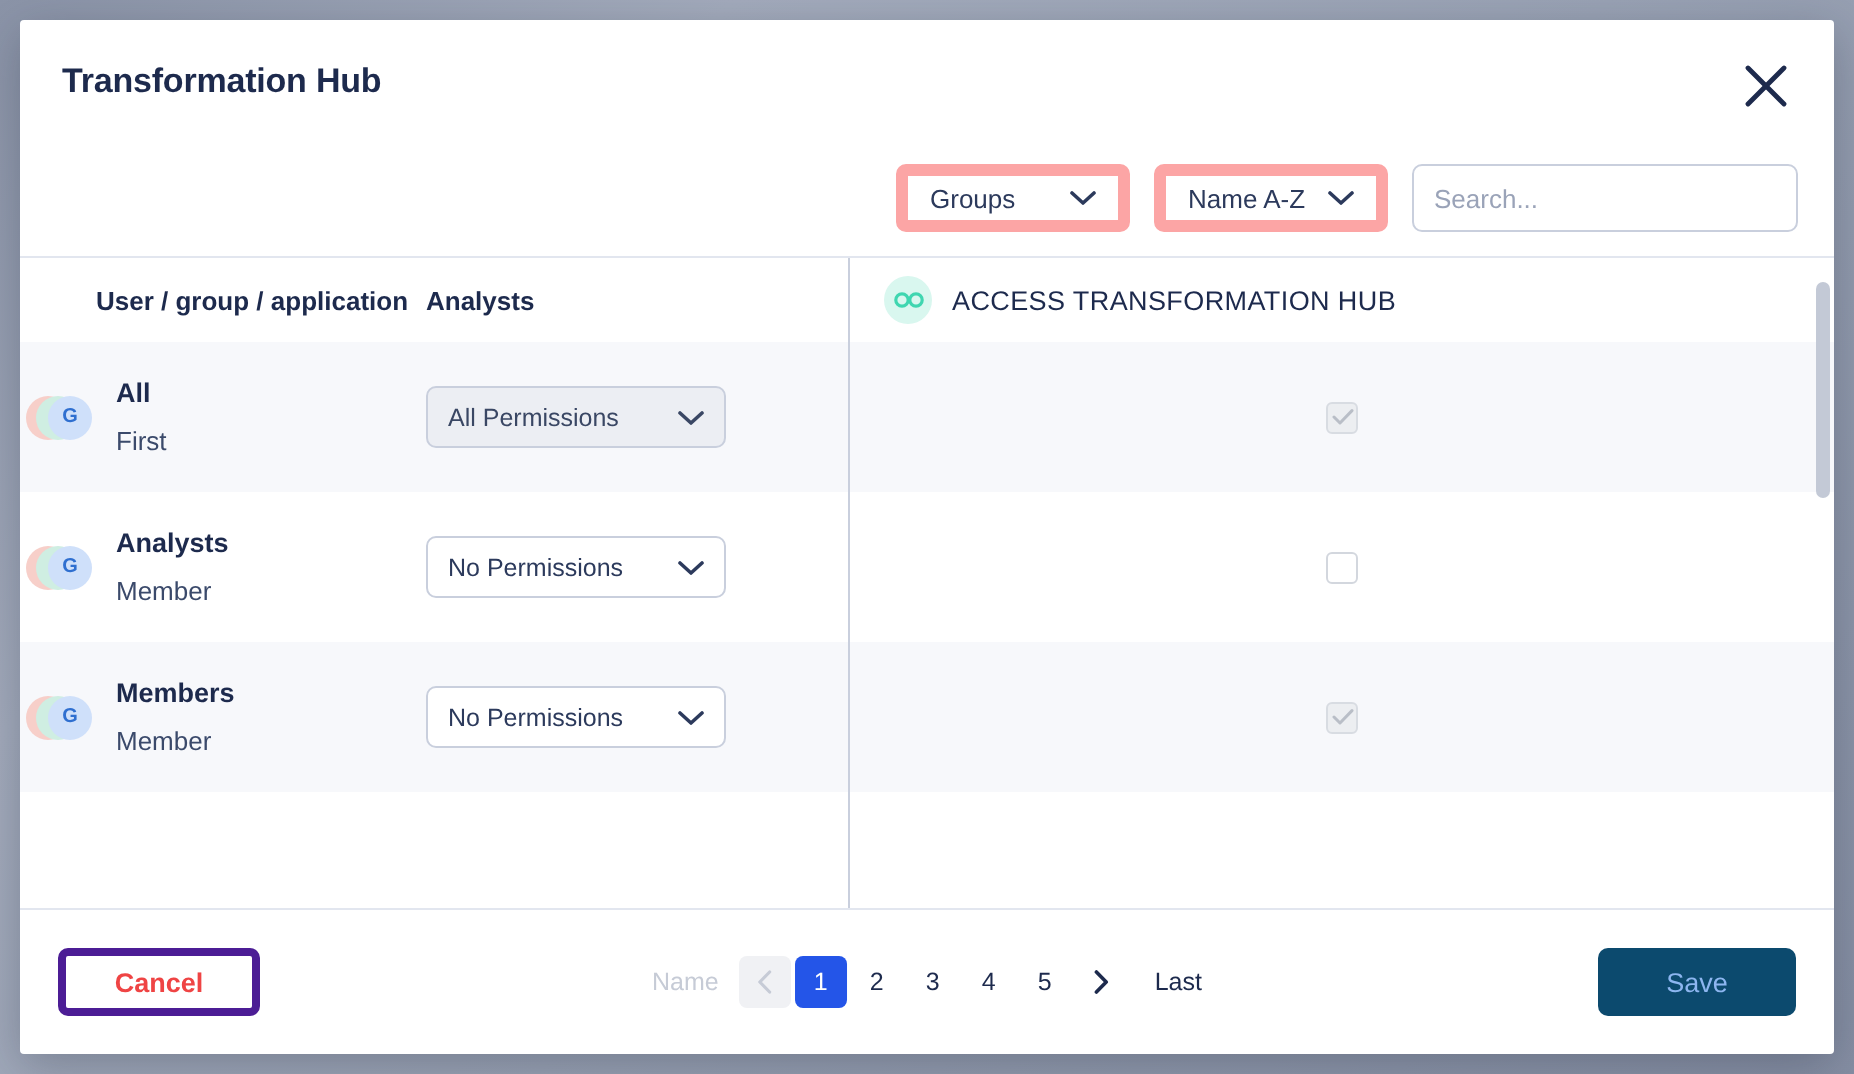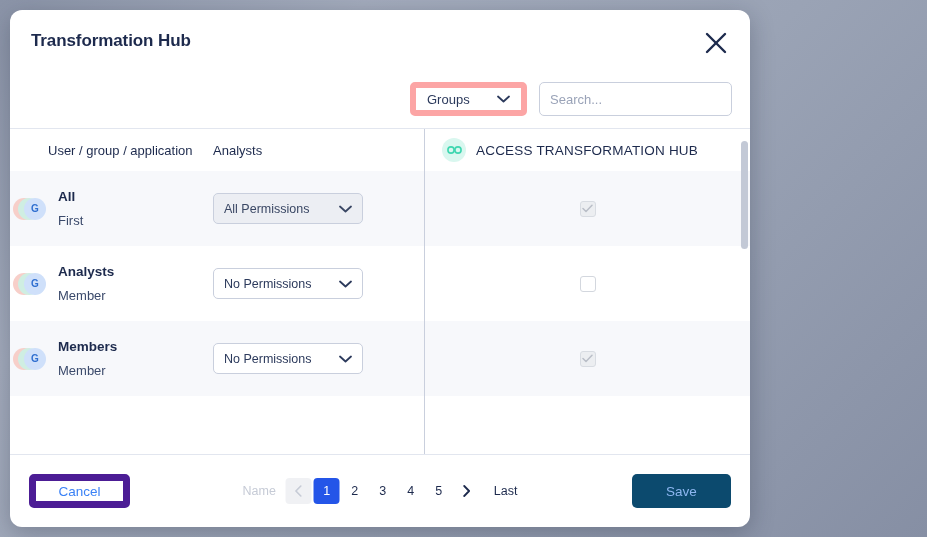--- a/index.html
+++ b/index.html
@@ -14,24 +14,24 @@
     font-family: "Liberation Sans", sans-serif;
     background: linear-gradient(135deg, #8b94a8 0%, #a4acbd 25%, #9aa3b5 55%, #868fa4 100%);
     position: relative;
   }
 
   
   .modal {
     position: absolute;
     left: 10px;
     top: 10px;
-    width: 740px;
+    width: 907px;
     height: 517px;
     background: #ffffff;
-    border-radius: 12px;
+    border-radius: 2px;
     box-shadow: 0 6px 24px rgba(20,28,48,0.28);
     overflow: hidden;
     display: flex;
     flex-direction: column;
   }
 
   
   .modal-header {
     position: relative;
     height: 60px;
@@ -135,21 +135,21 @@
     overflow: hidden;
   }
 
   
   .col-header {
     height: 42px;
     flex: 0 0 42px;
     display: flex;
     align-items: center;
     font-size: 13px;
-    font-weight: normal;
+    font-weight: bold;
     color: #1d2a4d;
     background: #ffffff;
   }
   .col-header .c1 { width: 203px; padding-left: 38px; }
   .col-header .c2 { flex: 1; }
 
   .right-header {
     height: 42px;
     flex: 0 0 42px;
     display: flex;
@@ -308,27 +308,28 @@
     flex: 0 0 73px;
     border-top: 1px solid #e2e6ef;
     display: flex;
     align-items: center;
     position: relative;
     padding: 0 19px;
   }
   .btn-cancel {
     width: 101px;
     height: 34px;
-    border: 7px solid #4c1d95;
+    border: 4px solid #4c1d95;
     border-radius: 5px;
     background: #ffffff;
     font-size: 13.5px;
-    color: #3b82f6;
+    color: #ef4444;
     font-family: "Liberation Sans", sans-serif;
     cursor: pointer;
+    font-weight: bold;
   }
   .btn-save {
     position: absolute;
     right: 19px;
     width: 99px;
     height: 34px;
     border: none;
     border-radius: 5px;
     background: #0c4a6e;
     color: #8db6f0;
@@ -385,20 +386,26 @@
 
   <div class="toolbar">
 
     <div class="select-box select-groups">
       <span>Groups</span>
       <svg class="chev" width="13" height="8" viewBox="0 0 13 8">
         <polyline points="1,1.5 6.5,6.5 12,1.5" fill="none" stroke="#2c3a5c" stroke-width="1.8" stroke-linecap="round" stroke-linejoin="round"></polyline>
       </svg>
     </div>
 
+    <div class="select-box select-sort">
+      <span>Name A-Z</span>
+      <svg class="chev" width="13" height="8" viewBox="0 0 13 8">
+        <polyline points="1,1.5 6.5,6.5 12,1.5" fill="none" stroke="#2c3a5c" stroke-width="1.8" stroke-linecap="round" stroke-linejoin="round"></polyline>
+      </svg>
+    </div>
 
     <div class="search-box">
       <input type="text" placeholder="Search..." style="">
       <svg width="15" height="15" viewBox="0 0 15 15">
         <circle cx="6.2" cy="6.2" r="4.6" fill="none" stroke="#3c4a66" stroke-width="1.4"></circle>
         <line x1="9.7" y1="9.7" x2="13.8" y2="13.8" stroke="#3c4a66" stroke-width="1.4" stroke-linecap="round"></line>
       </svg>
     </div>
 
   </div>

